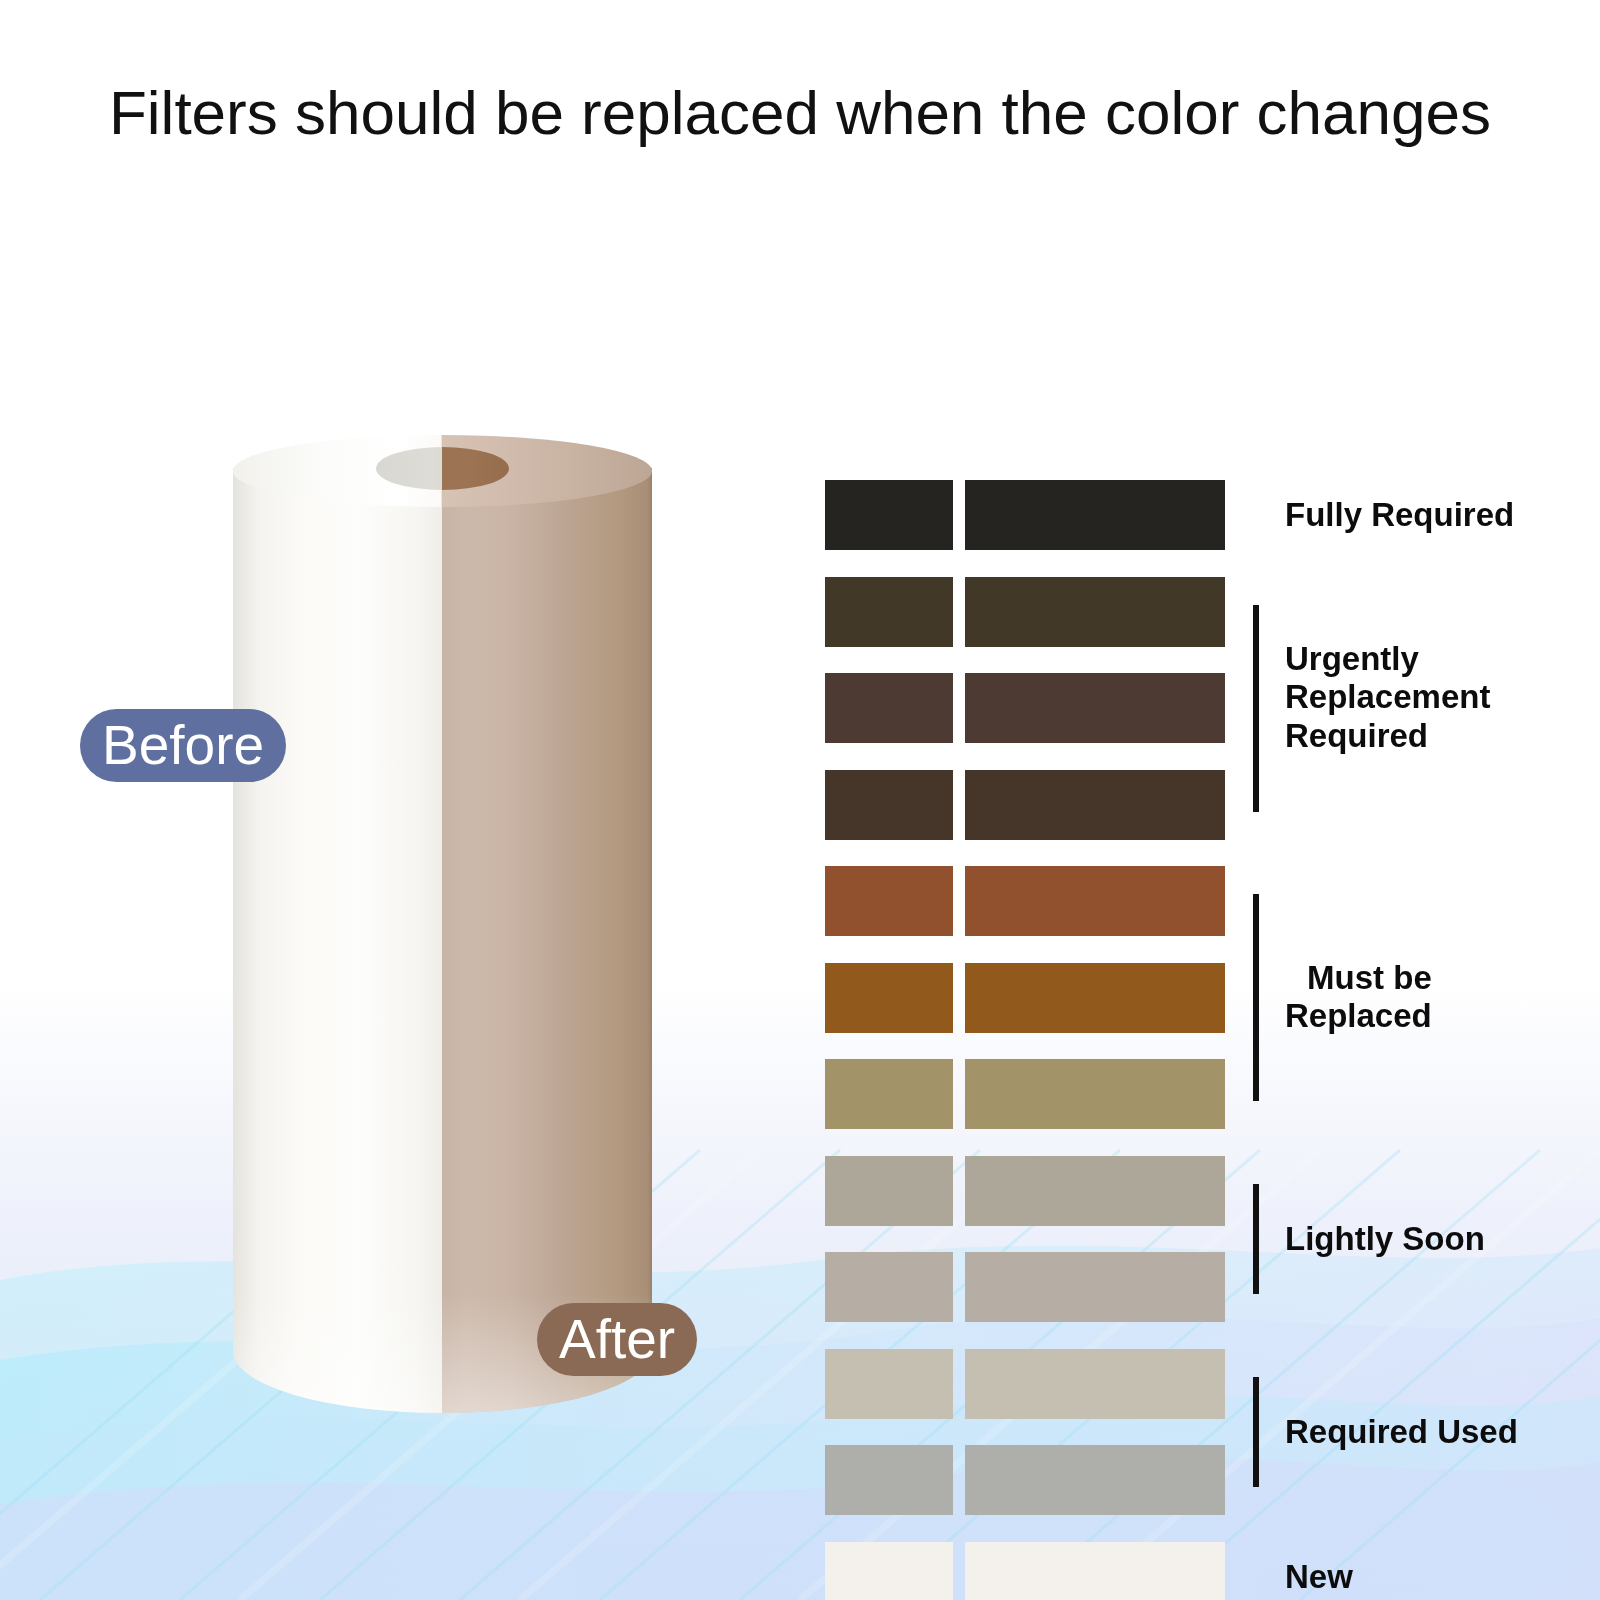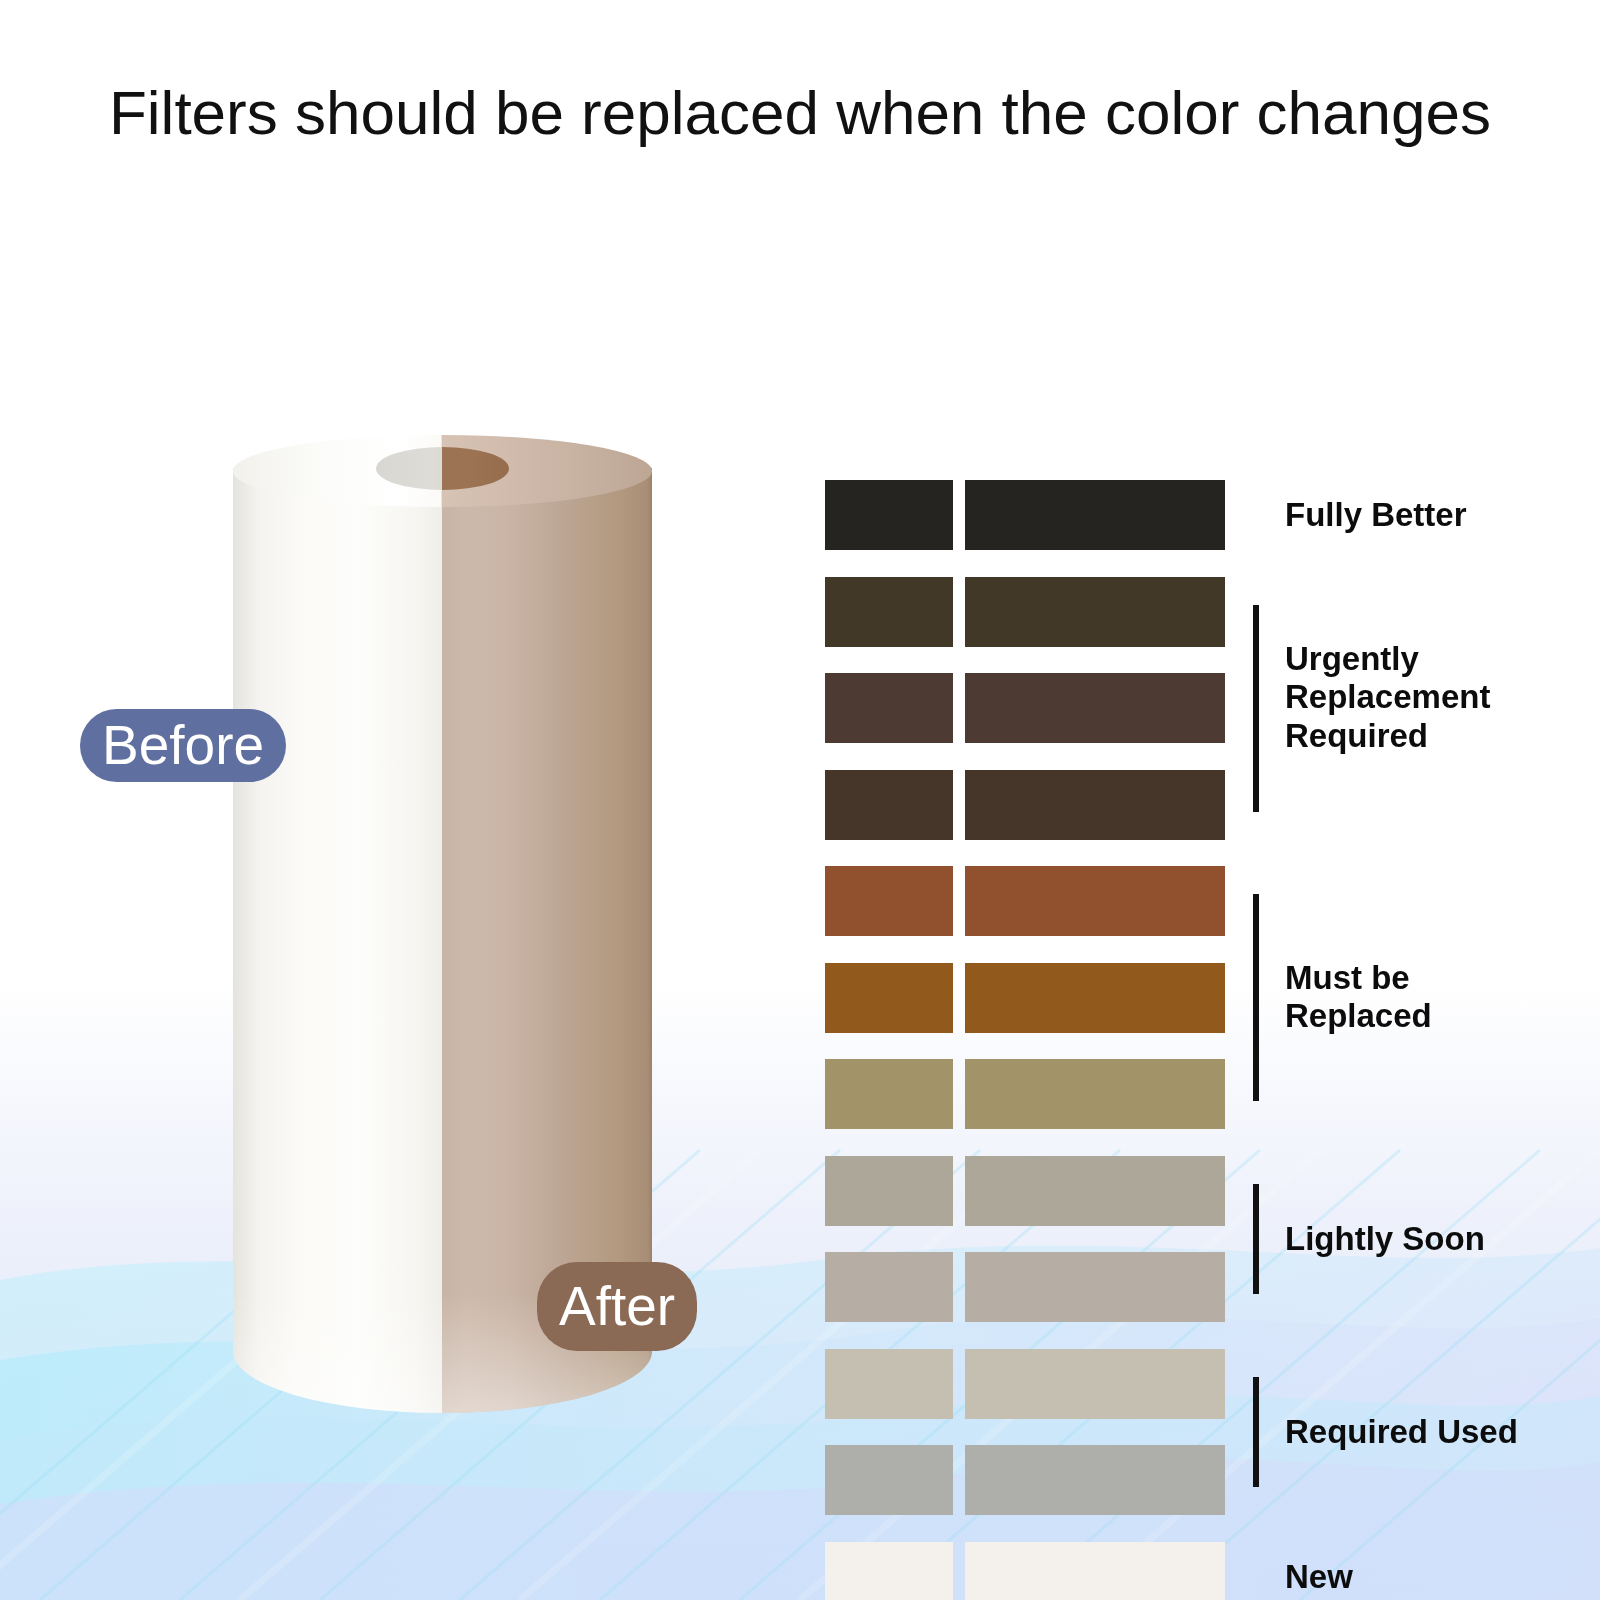--- a/index.html
+++ b/index.html
@@ -138,22 +138,22 @@
     white-space: nowrap;
   }
   .pill-before {
     left: 80px;
     top: 709px;
     height: 73px;
     background: #5f6f9f;
   }
   .pill-after {
     left: 537px;
-    top: 1262px;
-    height: 89px;
+    top: 1303px;
+    height: 73px;
     background: #8a6a55;
   }
 
   
   .chart {
     position: absolute;
     left: 825px;
     top: 480px;
     width: 700px;
     height: 1070px;
@@ -302,27 +302,27 @@
         <div class="sw sw-right" style="background: rgb(196, 191, 177);"></div>
       </div>
       <div class="swatch-row" style="top: 965px;">
         <div class="sw sw-left" style="background: rgb(174, 174, 170);"></div>
         <div class="sw sw-right" style="background: rgb(174, 174, 170);"></div>
       </div>
       <div class="swatch-row" style="top: 1061.5px;">
         <div class="sw sw-left" style="background: rgb(244, 241, 237);"></div>
         <div class="sw sw-right" style="background: rgb(244, 241, 237);"></div>
       </div>
-      <div class="legend-label" style="top: 16px;">Fully Better</div>
+      <div class="legend-label" style="top: 16px;">Fully Required</div>
       <div class="bracket" style="top: 124.5px; height: 207px;"></div>
       <div class="legend-label" style="top: 160px;">Urgently
 Replacement
 Required</div>
       <div class="bracket" style="top: 414px; height: 207px;"></div>
-      <div class="legend-label" style="top: 479px;">Must be
+      <div class="legend-label" style="top: 479px; text-align: right;">Must be
 Replaced</div>
       <div class="bracket" style="top: 703.5px; height: 110.5px;"></div>
       <div class="legend-label" style="top: 739.75px;">Lightly Soon</div>
       <div class="bracket" style="top: 896.5px; height: 110.5px;"></div>
       <div class="legend-label" style="top: 932.75px;">Required Used</div>
       <div class="legend-label" style="top: 1077.5px;">New</div>
     </div>
 
 </div>
 

